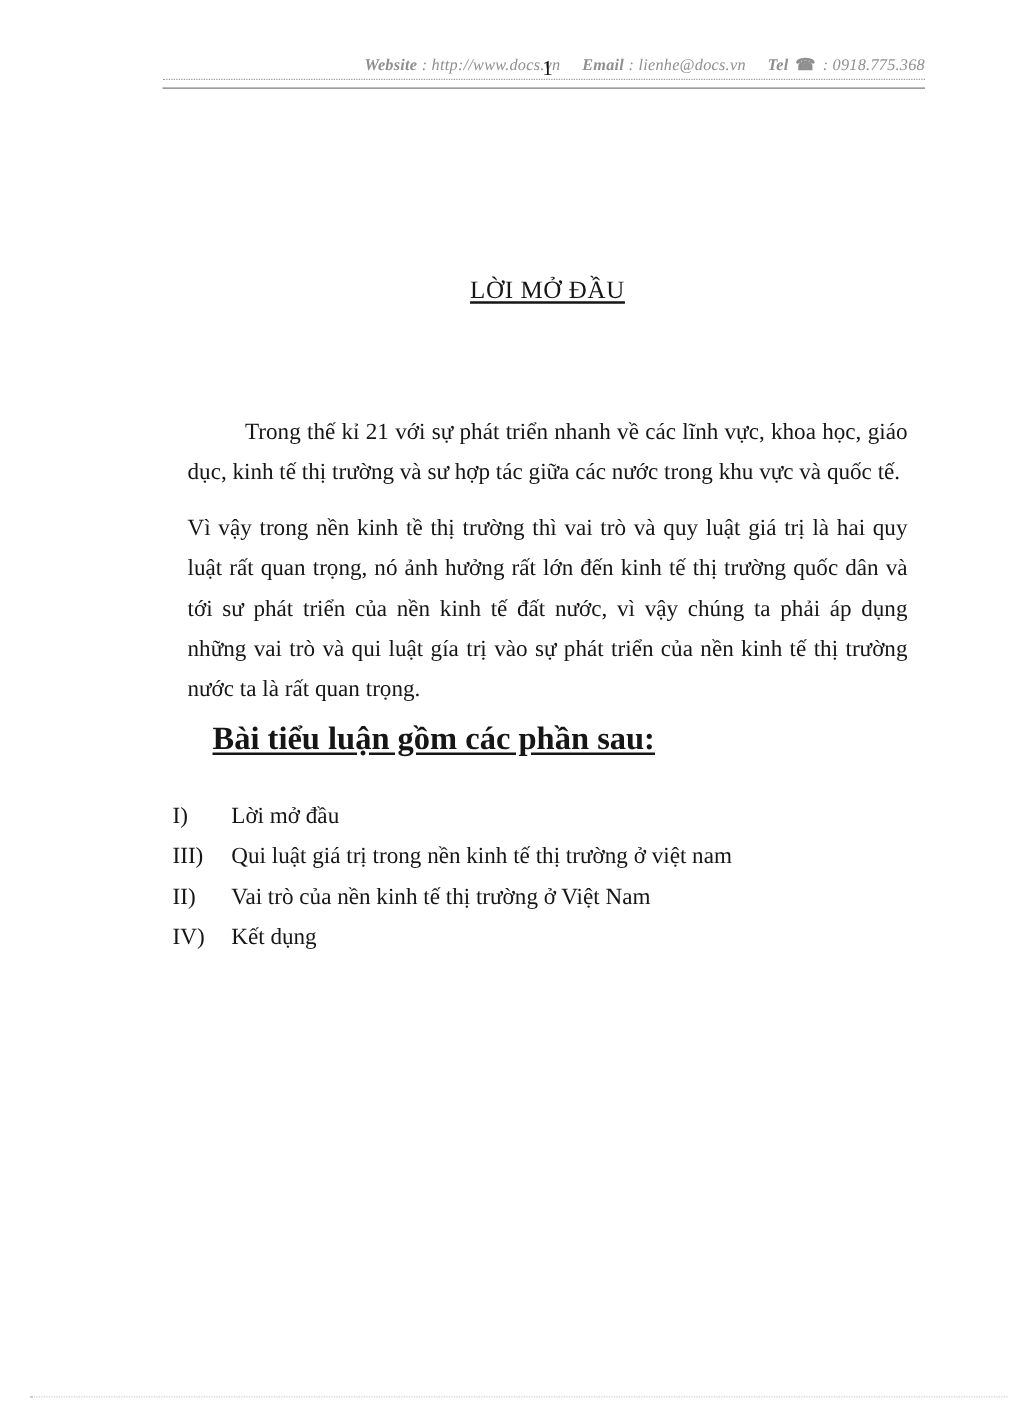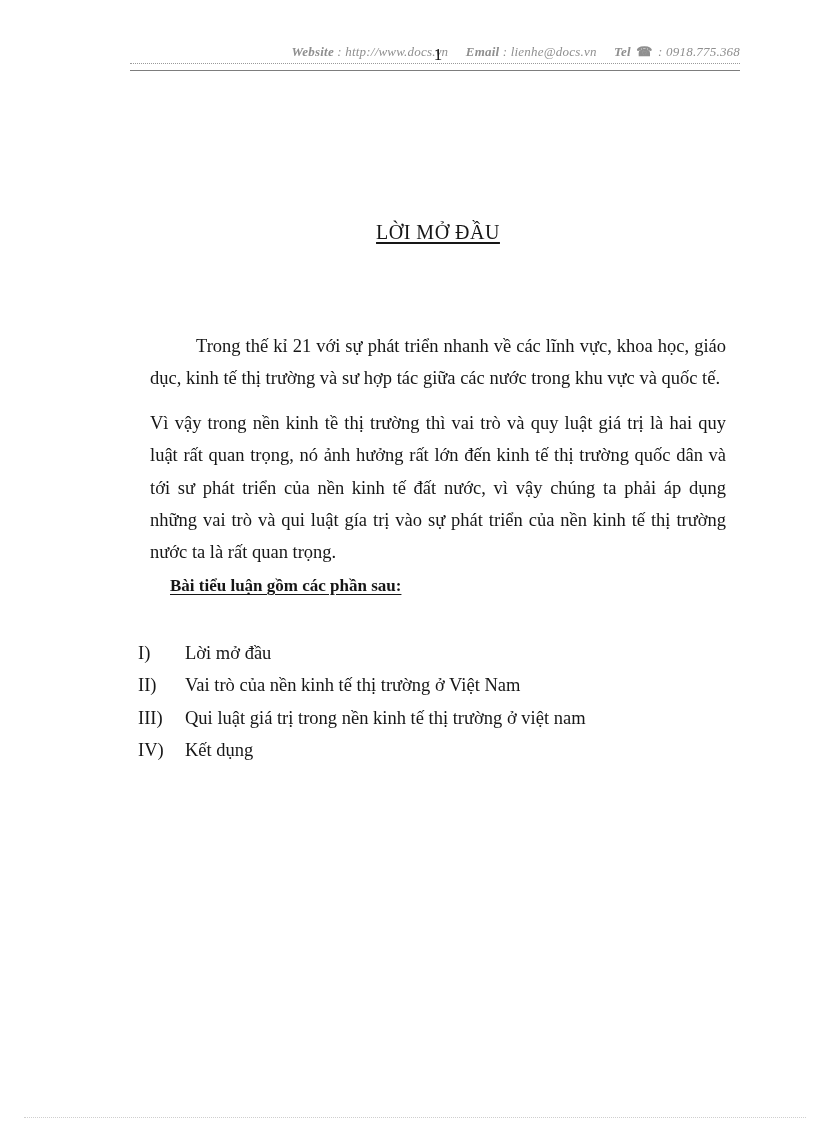--- a/index.html
+++ b/index.html
@@ -49,21 +49,21 @@
 
   .body-text {
     position:absolute; top:318px; left:138px; width:600px;
     font-size:18.5px; line-height:32.4px; text-align:justify;
   }
   .body-text p { margin:12px; }
   .body-text p:first-of-type { text-indent:46px; }
 
   .outline-heading {
     position:absolute; top:576px; left:170px;
-    font-size:17px; font-weight:bold;
+    font-size:26px; font-weight:bold;
   }
   .outline-heading span { text-decoration:underline; text-underline-offset:3px; }
 
   .outline-list {
     position:absolute; top:637px; left:138px; width:600px;
     font-size:18.5px;
   }
   .outline-item { display:flex; line-height:32.4px; }
   .outline-numeral { width:47px; flex:none; }
   .outline-text { flex:1; }
@@ -108,27 +108,27 @@
   </div>
 
   <div class="outline-list">
 
       <div class="outline-item">
         <span class="outline-numeral">I)</span>
         <span class="outline-text">Lời mở đầu</span>
       </div>
 
       <div class="outline-item">
-        <span class="outline-numeral">II)</span>
-        <span class="outline-text">Vai trò của nền kinh tế thị trường ở Việt Nam</span>
+        <span class="outline-numeral">III)</span>
+        <span class="outline-text">Qui luật giá trị trong nền kinh tế thị trường ở việt nam</span>
       </div>
 
       <div class="outline-item">
-        <span class="outline-numeral">III)</span>
-        <span class="outline-text">Qui luật giá trị trong nền kinh tế thị trường ở việt nam</span>
+        <span class="outline-numeral">II)</span>
+        <span class="outline-text">Vai trò của nền kinh tế thị trường ở Việt Nam</span>
       </div>
 
       <div class="outline-item">
         <span class="outline-numeral">IV)</span>
         <span class="outline-text">Kết dụng</span>
       </div>
     </div>
 
   <div class="footer-rule"></div>
 

